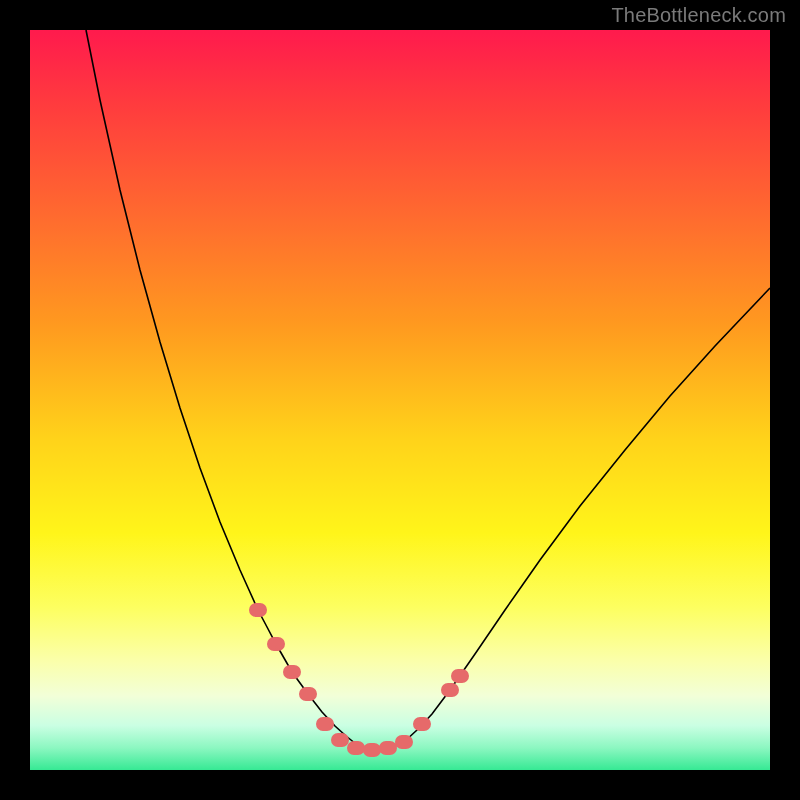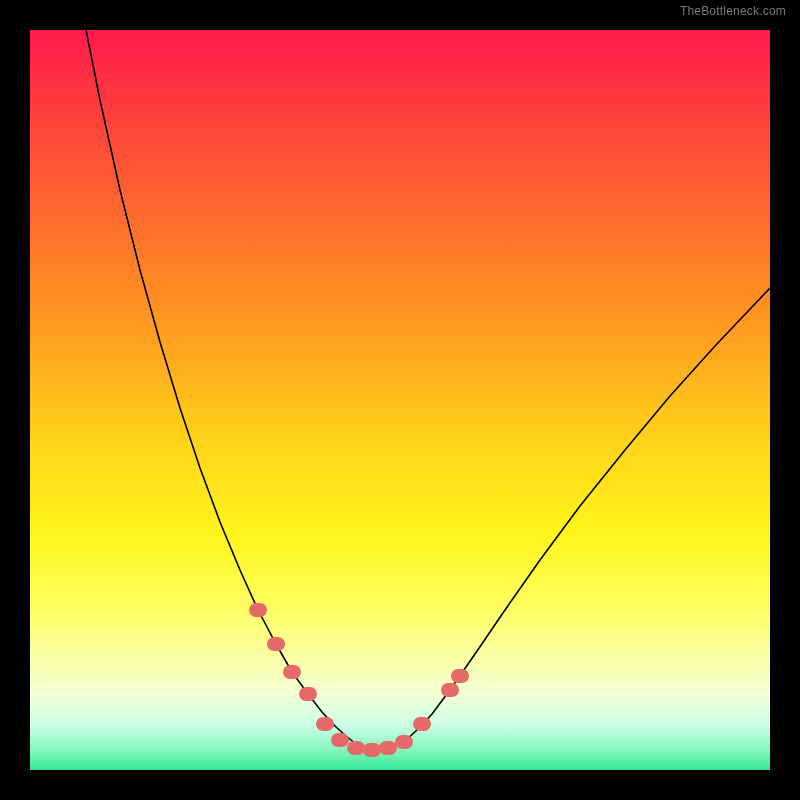--- a/index.html
+++ b/index.html
@@ -58,21 +58,21 @@
     stroke: #e66a6a;
     stroke-width: 14;
     stroke-linecap: round;
     stroke-linejoin: round;
   }
   .watermark {
     position: absolute;
     top: 4px;
     right: 14px;
     color: #7a7a7a;
-    font-size: 12px;
+    font-size: 20px;
     letter-spacing: 0.2px;
     user-select: none;
   }
 </style>
 </head>
 <body>
 
 <div class="frame">
   <div class="watermark">TheBottleneck.com</div>
 

